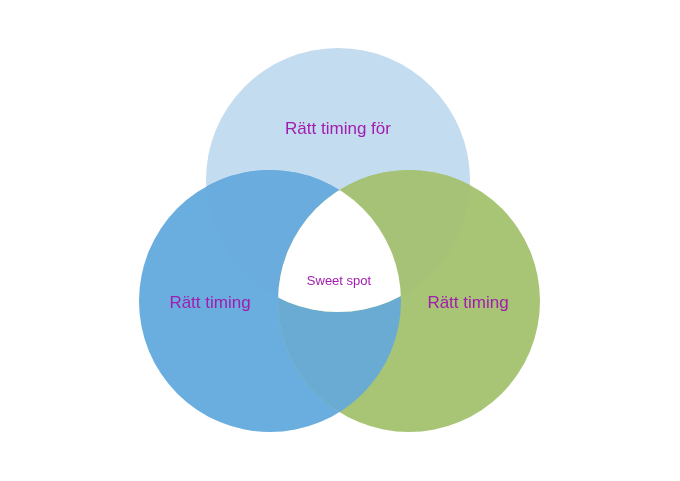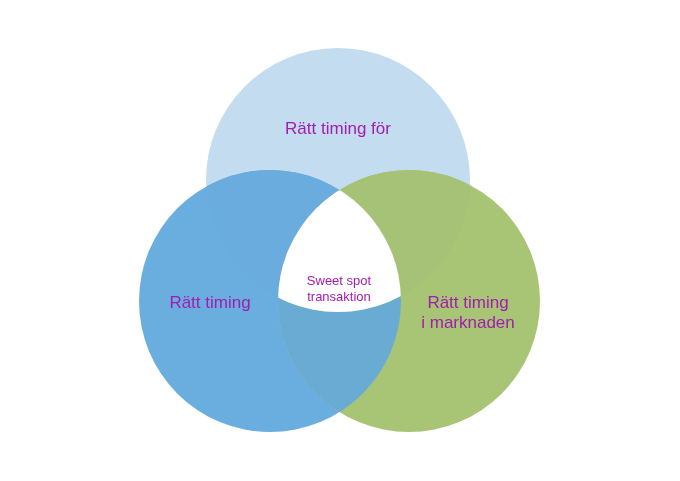--- a/index.html
+++ b/index.html
@@ -62,19 +62,17 @@
 <div class="label big" id="lbl-top">
   <span>Rätt timing för</span>
 </div>
 
 <div class="label big" id="lbl-left">
   <span>Rätt timing</span>
 </div>
 
 <div class="label big" id="lbl-right">
   <span>Rätt timing</span>
-  <span>i marknaden</span>
 </div>
 
 <div class="label small" id="lbl-center">
   <span>Sweet spot</span>
-  <span>transaktion</span>
 </div>
 
 </body></html>

